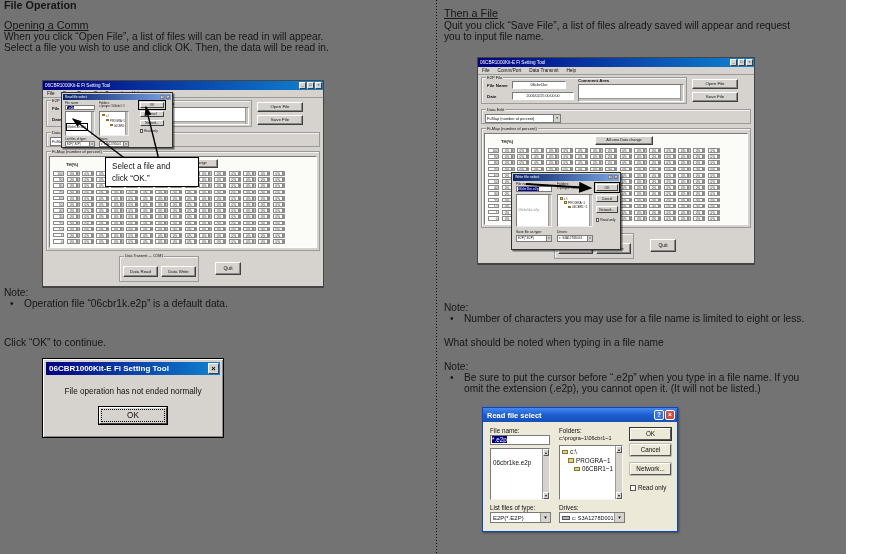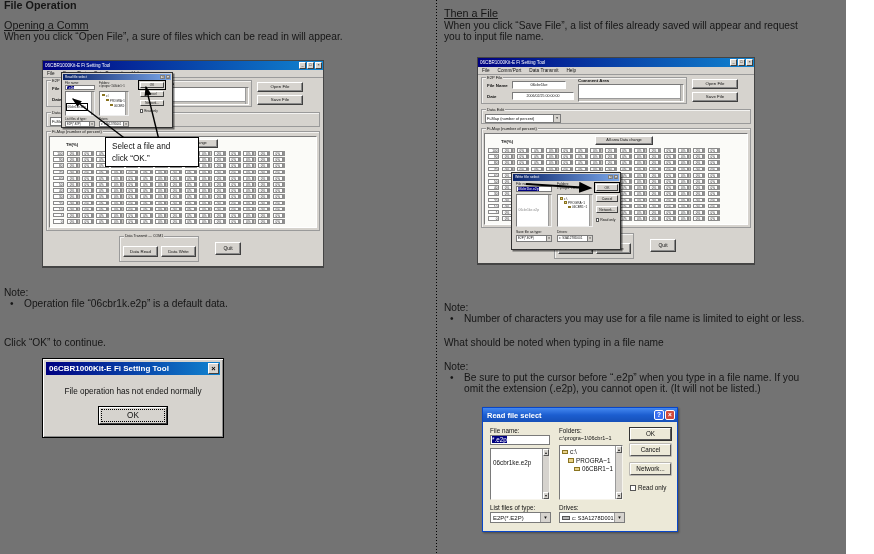--- a/index.html
+++ b/index.html
@@ -122,23 +122,24 @@
           text-align:center;outline:1px dotted #000;outline-offset:-3px;}
 </style>
 </head>
 <body>
 
 <div id="page">
   <div id="sep"></div>
 
   <div class="doc h-bold" style="left:4px;top:0px">File Operation</div>
   <div class="doc h-under" style="left:4px;top:20px">Opening a Comm</div>
-  <div class="doc" style="left:4px;top:31px">When you click “Open File”, a sure of files which can be read in will appear.</div>
+  <div class="doc" style="left:4px;top:31px">When you click “Open File”, a list of files will can be read in will appear.</div>
+  <div class="doc" style="left:4px;top:42px">Select a file you wish to use and click OK.  Then, the data will be read in.</div>
 
-  <div id="win1" class="aw" style="left:42px;top:60px;width:280px;height:205px">
+  <div id="win1" class="aw" style="left:42px;top:80px;width:280px;height:205px">
   <div class="aw-title">
     <span class="aw-tt">06CBR1000Kit-E Fi Setting Tool</span>
     <span class="awb">_</span>
     <span class="awb">□</span>
     <span class="awb">×</span>
   </div>
   <div class="aw-menu">
     <span>File</span>
     <span>Comm/Port</span>
     <span>Data Transmit</span>
@@ -794,21 +795,21 @@
   <div class="err" style="left:42px;top:358px;width:180px;height:78px">
     <div class="err-t">
       <span class="err-tt">06CBR1000Kit-E Fi Setting Tool</span>
       <span class="err-x">×</span>
     </div>
     <div class="err-msg">File operation has not ended normally</div>
     <span class="err-ok">OK</span>
   </div>
 
   <div class="doc h-under" style="left:444px;top:8px">Then a File</div>
-  <div class="doc" style="left:444px;top:20px">When you click “Save File”, a list of files already saved will appear and request</div>
+  <div class="doc" style="left:444px;top:20px">Quit you click “Save File”, a list of files already saved will appear and request</div>
   <div class="doc" style="left:444px;top:31px">you to input file name.</div>
 
   <div id="win2" class="aw" style="left:477px;top:57px;width:276px;height:205px">
   <div class="aw-title">
     <span class="aw-tt">06CBR1000Kit-E Fi Setting Tool</span>
     <span class="awb">_</span>
     <span class="awb">□</span>
     <span class="awb">×</span>
   </div>
   <div class="aw-menu">

